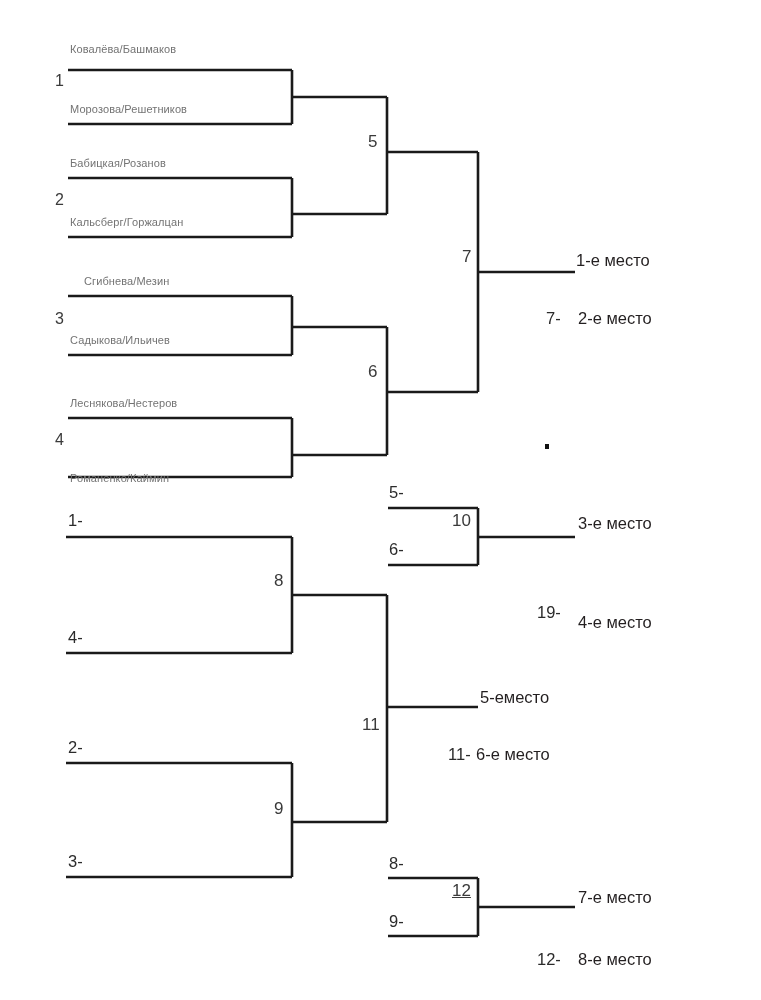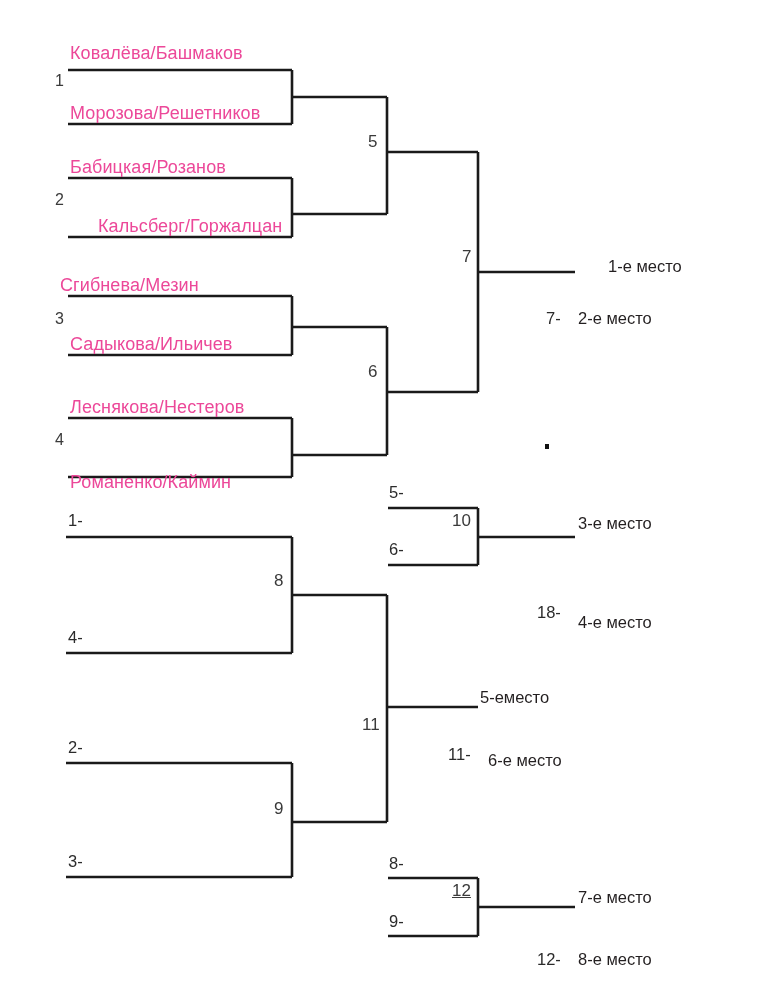--- a/index.html
+++ b/index.html
@@ -39,22 +39,22 @@
   .artifact-dot {
     fill: #111111;
   }
   .lbl {
     position: absolute;
     white-space: nowrap;
     color: #231f20;
     line-height: 1;
   }
   .player-name {
-    font-size: 18px;
-    color: #ec4899;
+    font-size: 11px;
+    color: #737373;
     letter-spacing: 0.1px;
   }
   .seed-num {
     font-size: 16px;
     color: #3a3a3a;
   }
   .match-num {
     font-size: 17px;
     color: #3a3a3a;
   }
@@ -157,24 +157,24 @@
     <rect class="artifact-dot" x="545" y="444" width="4" height="5"></rect>
 
   </svg>
 
   <div class="lbl seed-num" style="left:55px; top:73px;">1</div>
   <div class="lbl player-name" style="left:70px; top:44px;">Ковалёва/Башмаков</div>
   <div class="lbl player-name" style="left:70px; top:104px;">Морозова/Решетников</div>
 
   <div class="lbl seed-num" style="left:55px; top:192px;">2</div>
   <div class="lbl player-name" style="left:70px; top:158px;text-align:right;">Бабицкая/Розанов</div>
-  <div class="lbl player-name" style="left:70px; top:217px;margin-left:28px;">Кальсберг/Горжалцан</div>
+  <div class="lbl player-name" style="left:70px; top:217px;">Кальсберг/Горжалцан</div>
 
   <div class="lbl seed-num" style="left:55px; top:311px;">3</div>
-  <div class="lbl player-name" style="left:60px; top:276px;">Сгибнева/Мезин</div>
+  <div class="lbl player-name" style="left:84px; top:276px;">Сгибнева/Мезин</div>
   <div class="lbl player-name" style="left:70px; top:335px;">Садыкова/Ильичев</div>
 
   <div class="lbl seed-num" style="left:55px; top:432px;">4</div>
   <div class="lbl player-name" style="left:70px; top:398px;">Леснякова/Нестеров</div>
   <div class="lbl player-name" style="left:70px; top:457px;margin-top:16px;">Романенко/Каймин</div>
 
   <div class="lbl match-num" style="left:368px; top:133px;">5</div>
   <div class="lbl match-num" style="left:368px; top:363px;">6</div>
   <div class="lbl match-num" style="left:462px; top:248px;">7</div>
 
@@ -189,33 +189,33 @@
   <div class="lbl match-num" style="left:362px; top:688px;margin-top:28px;">11</div>
 
   <div class="lbl slot-ref" style="left:389px; top:484px;">5-</div>
   <div class="lbl slot-ref" style="left:389px; top:541px;">6-</div>
   <div class="lbl match-num" style="left:452px; top:512px;">10</div>
 
   <div class="lbl slot-ref" style="left:389px; top:855px;">8-</div>
   <div class="lbl slot-ref" style="left:389px; top:913px;">9-</div>
   <div class="lbl match-num" style="left:452px; top:882px;text-decoration:underline;">12</div>
 
-  <div class="lbl place-label" style="left:608px; top:252px;margin-top:6px;">1-е место</div>
+  <div class="lbl place-label" style="left:576px; top:252px;">1-е место</div>
 
   <div class="lbl place-ref" style="left:546px; top:310px;">7-</div>
   <div class="lbl place-label" style="left:578px; top:310px;">2-е место</div>
 
   <div class="lbl place-label" style="left:578px; top:515px;">3-е место</div>
 
-  <div class="lbl place-ref" style="left:537px; top:604px;">18-</div>
+  <div class="lbl place-ref" style="left:537px; top:604px;">19-</div>
   <div class="lbl place-label" style="left:578px; top:604px;margin-top:10px;">4-е место</div>
 
   <div class="lbl place-label" style="left:480px; top:689px;">5-еместо</div>
 
   <div class="lbl place-ref" style="left:448px; top:746px;">11-</div>
-  <div class="lbl place-label" style="left:488px; top:746px;margin-top:6px;">6-е место</div>
+  <div class="lbl place-label" style="left:476px; top:746px;">6-е место</div>
 
   <div class="lbl place-label" style="left:578px; top:889px;">7-е место</div>
 
   <div class="lbl place-ref" style="left:537px; top:951px;">12-</div>
   <div class="lbl place-label" style="left:578px; top:951px;">8-е место</div>
 
 </div>
 
 </body></html>

